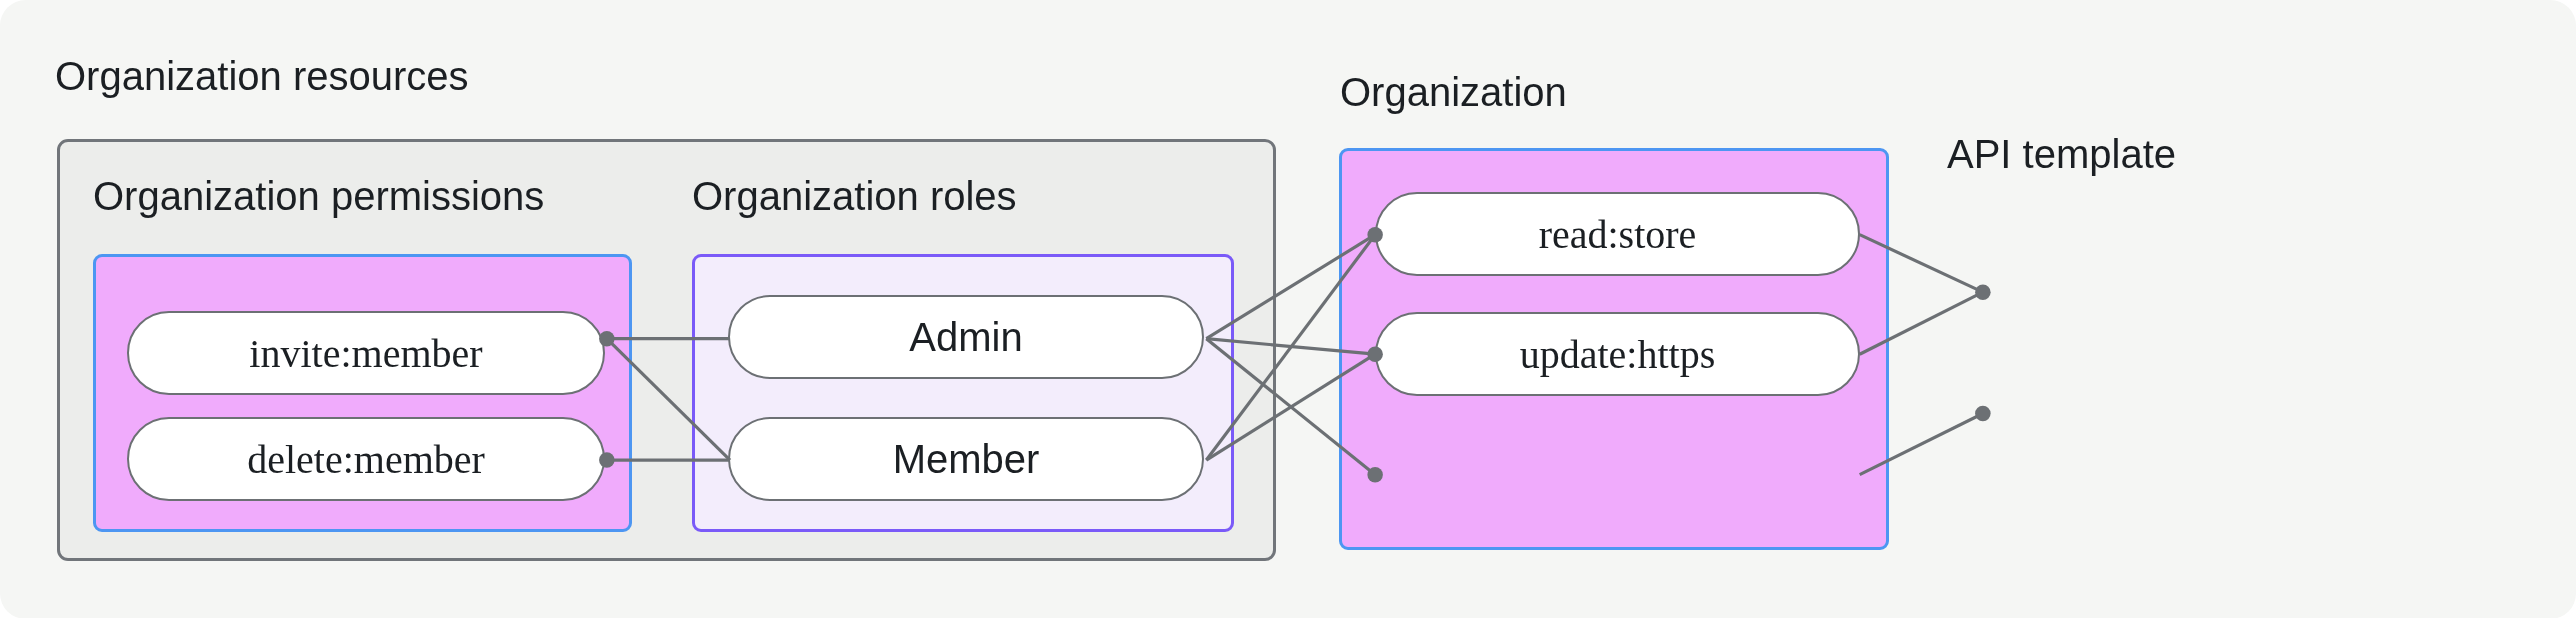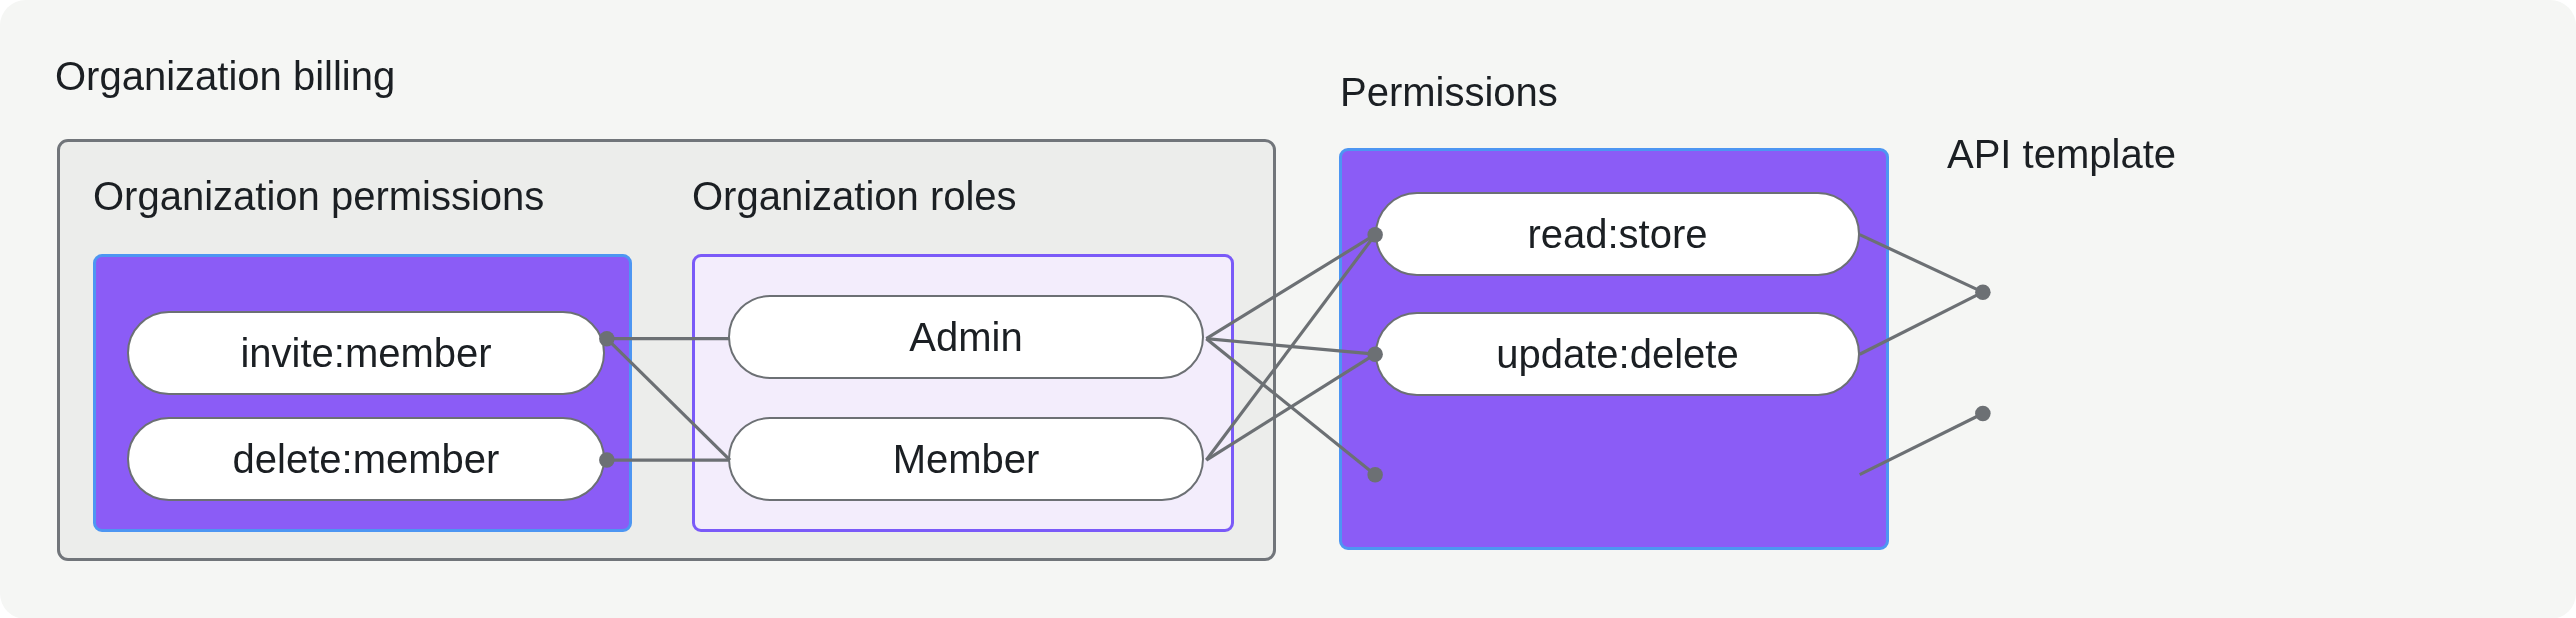--- a/index.html
+++ b/index.html
@@ -38,22 +38,23 @@
     font-weight: 500;
     color: #1B1F23;
     white-space: nowrap;
   }
   .subbox {
     position: absolute;
     box-sizing: border-box;
     border-radius: 9px;
   }
   .subbox.blue {
-    background: #8b5cf6;
+    background: #f0abfc;
     border: 3.7px solid #4D96F2;
+    font-family: Liberation Serif, serif;
   }
   .subbox.purple {
     background: #F3EDFC;
     border: 3.7px solid #7A5AF8;
   }
   .pill {
     position: absolute;
     box-sizing: border-box;
     background: #FFFFFF;
     border: 2.7px solid #6C7074;
@@ -74,44 +75,44 @@
     height: 619px;
     pointer-events: none;
     z-index: 10;
   }
 </style>
 </head>
 <body>
 
 <div class="canvas">
 
-  <div class="diagram-label" style="left:55px; top:52px;">Organization billing</div>
+  <div class="diagram-label" style="left:55px; top:52px;">Organization resources</div>
 
   <div class="group-box" style="left:57px; top:139px; width:1219px; height:422px;">
 
     <div class="group-heading" style="left:33px; top:30px;">Organization permissions</div>
 
     <div class="group-heading" style="left:632px; top:30px;">Organization roles</div>
 
     <div class="subbox blue" style="left:33px; top:112px; width:539px; height:278px;">
       <div class="pill" style="left:31px; top:38px; width:478px; height:84px;margin-top:16px;">invite:member</div>
       <div class="pill" style="left:31px; top:160px; width:478px; height:84px;text-align:center;">delete:member</div>
     </div>
 
     <div class="subbox purple" style="left:632px; top:112px; width:542px; height:278px;">
       <div class="pill" style="left:33px; top:38px; width:476px; height:84px;">Admin</div>
       <div class="pill" style="left:33px; top:160px; width:476px; height:84px;">Member</div>
     </div>
   </div>
 
-  <div class="diagram-label" style="left:1340px; top:68px;">Permissions</div>
+  <div class="diagram-label" style="left:1340px; top:68px;">Organization</div>
 
   <div class="subbox blue" style="left:1339px; top:148px; width:550px; height:402px;">
     <div class="pill" style="left:33px; top:41px; width:485px; height:84px;">read:store</div>
-    <div class="pill" style="left:33px; top:161px; width:485px; height:84px;">update:delete</div>
+    <div class="pill" style="left:33px; top:161px; width:485px; height:84px;">update:https</div>
   </div>
 
   <div class="diagram-label" style="left:1947px; top:130px;">API template</div>
 
 
   <svg class="edge-layer" id="edge-layer" viewBox="0 0 2823 678">
       <line x1="665" y1="371" x2="800" y2="371" stroke="#6C7074" stroke-width="3.5"></line>
       <line x1="665" y1="371" x2="800" y2="504" stroke="#6C7074" stroke-width="3.5"></line>
       <line x1="665" y1="504" x2="800" y2="504" stroke="#6C7074" stroke-width="3.5"></line>
       <line x1="1322" y1="371" x2="1507" y2="257" stroke="#6C7074" stroke-width="3.5"></line>

